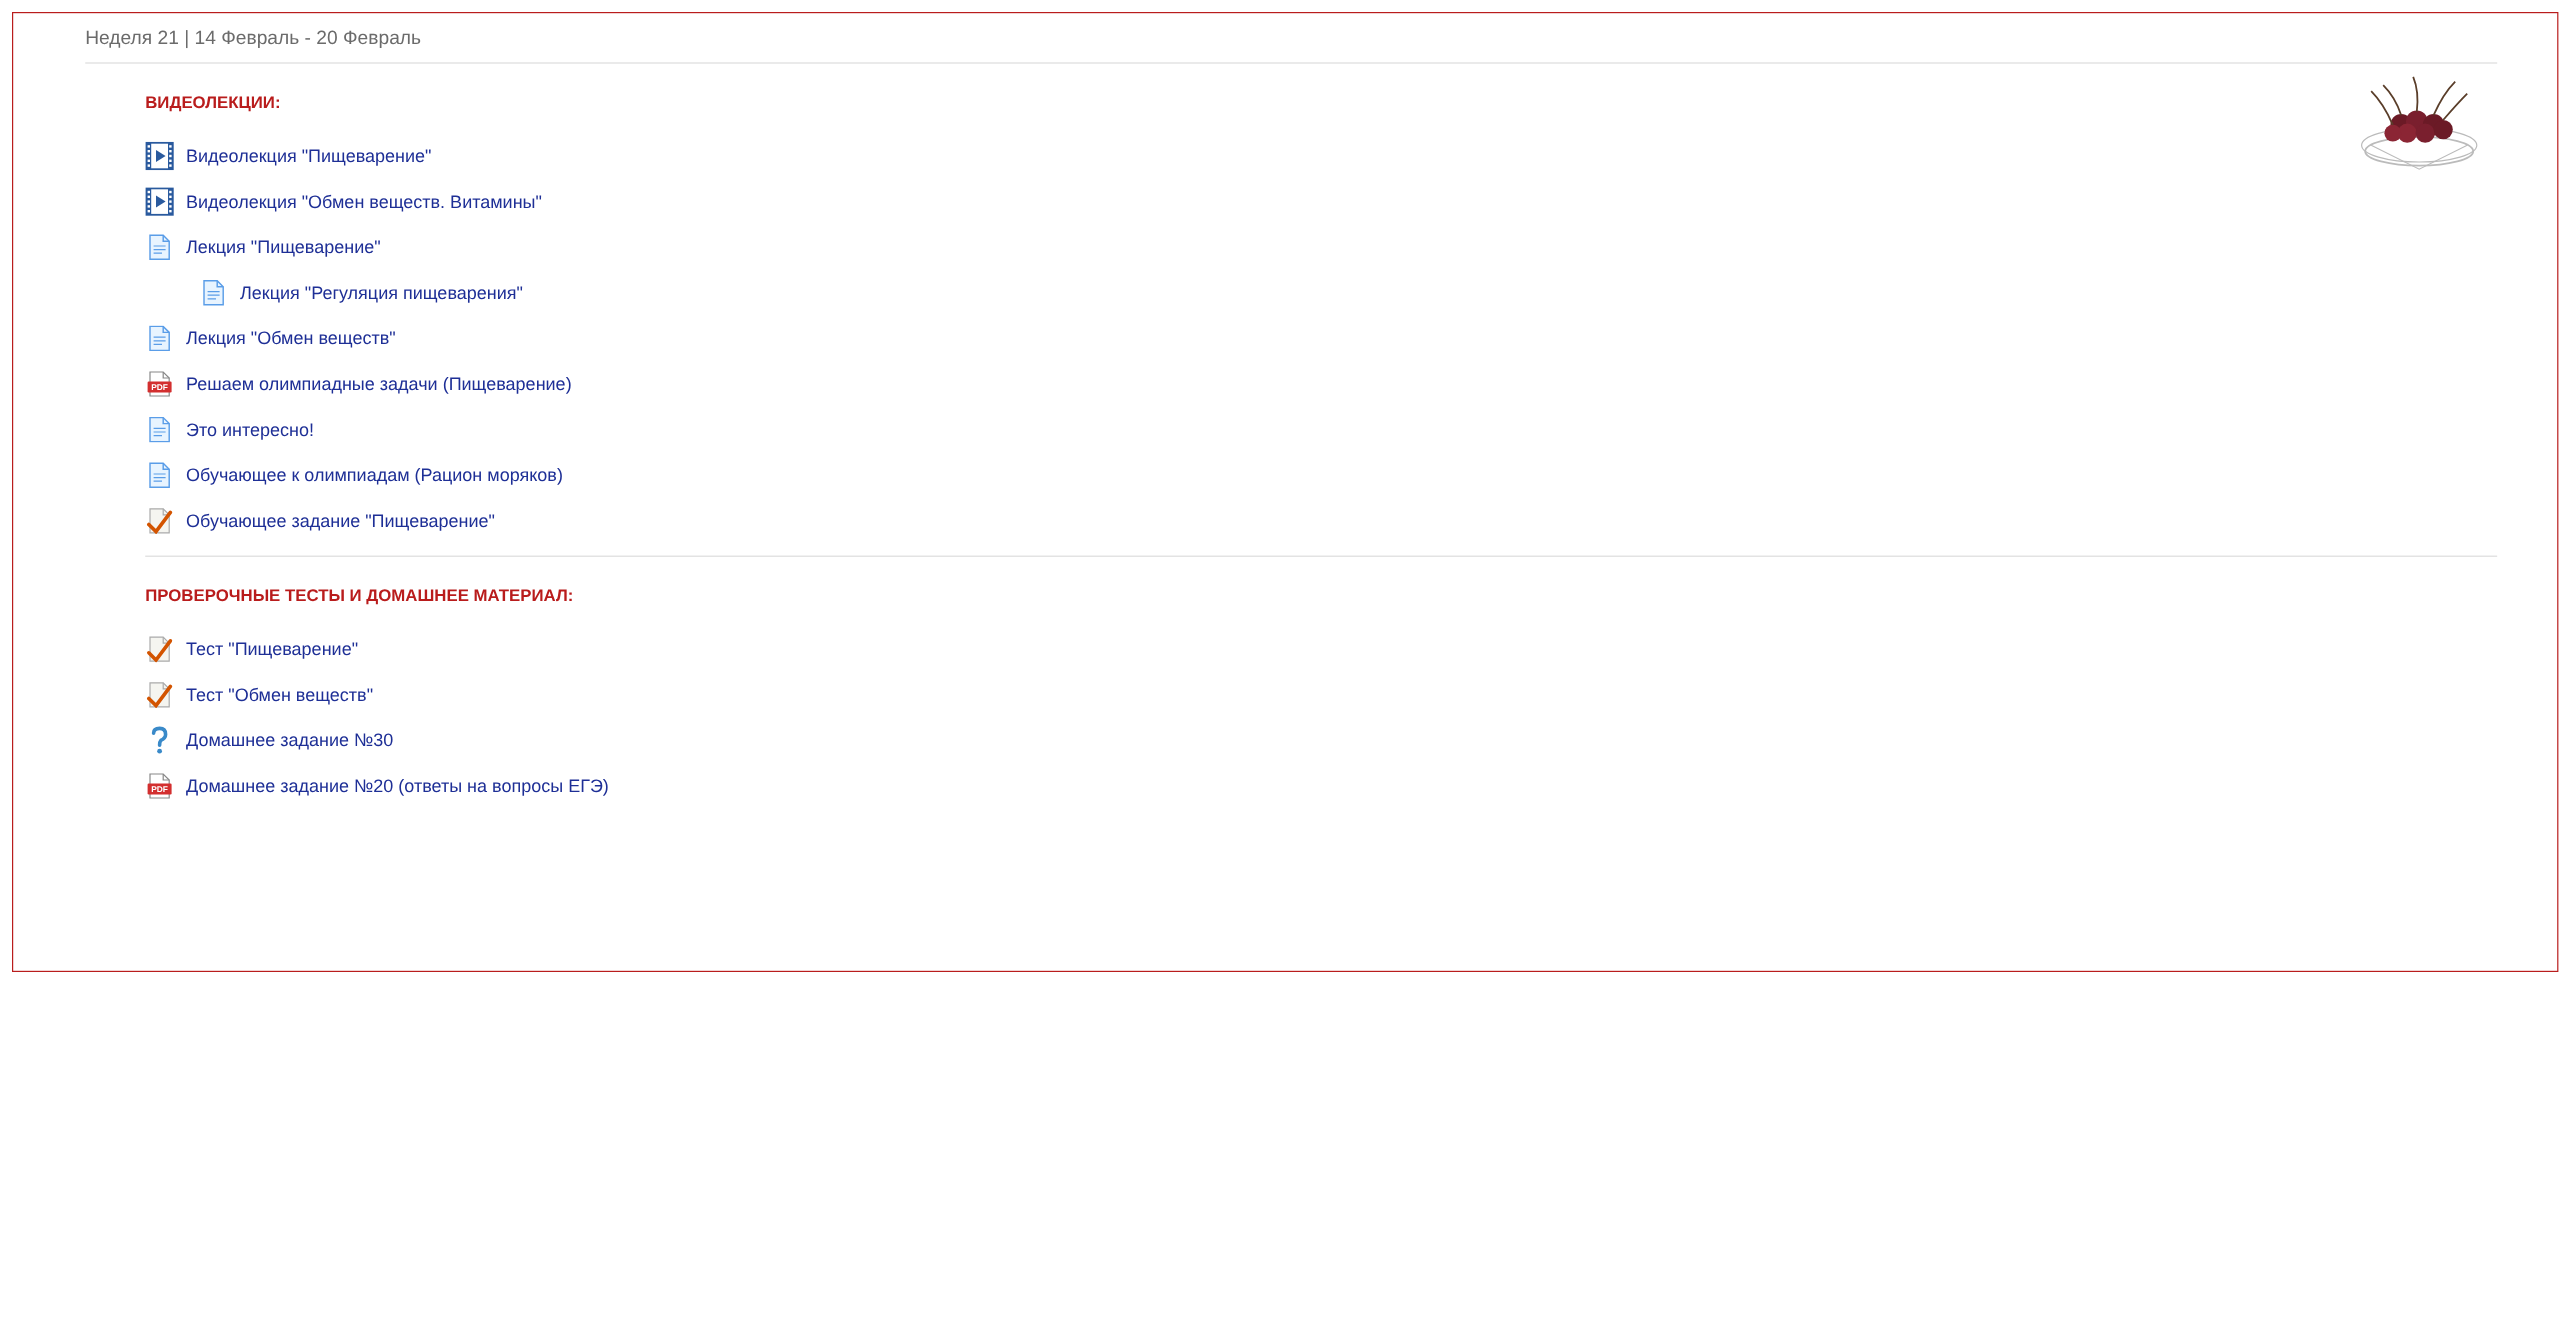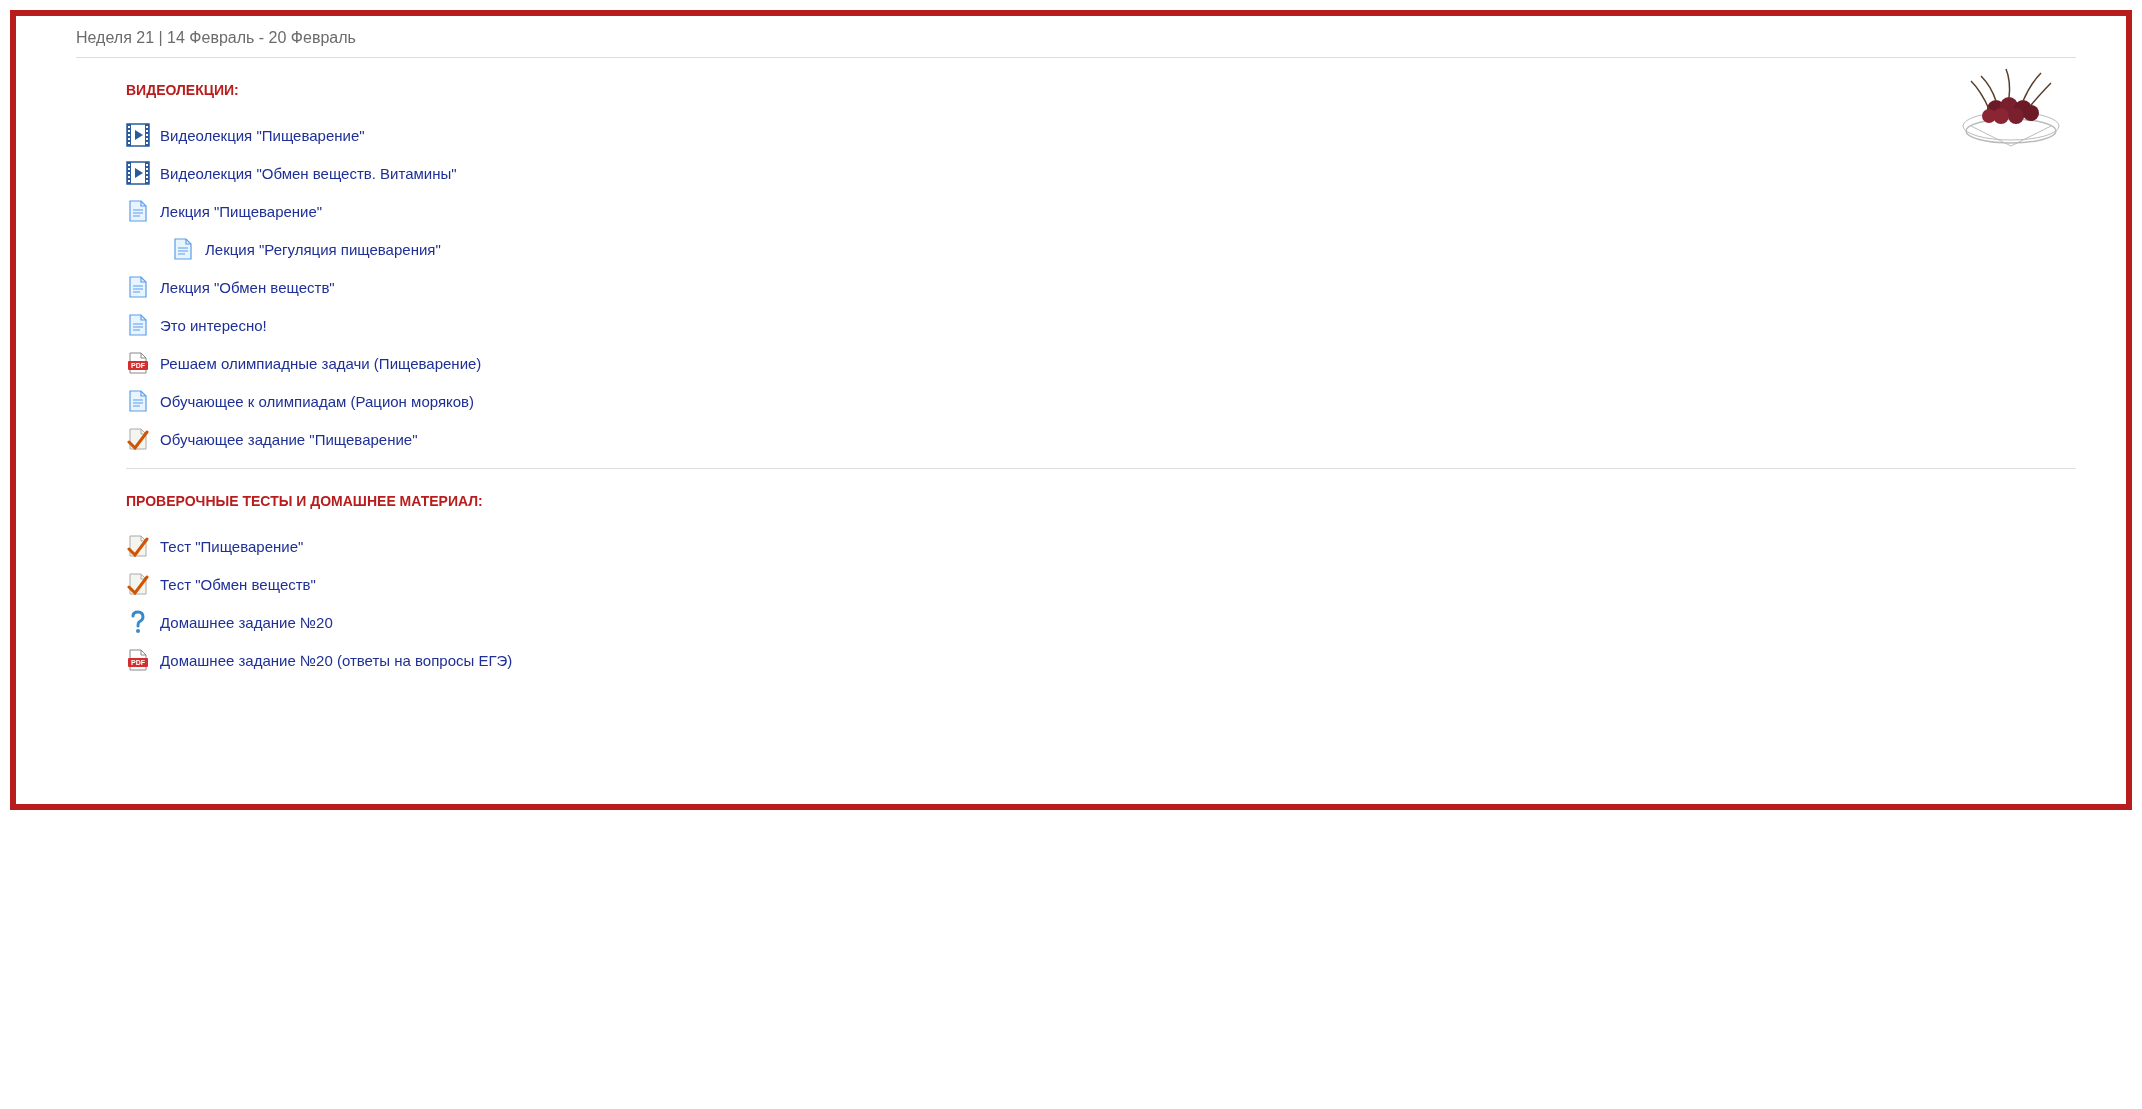--- a/index.html
+++ b/index.html
@@ -2,21 +2,21 @@
 <html><head>
   <meta charset="utf-8">
   <style>
     * { margin: 0; padding: 0; box-sizing: border-box; }
     body {
       font-family: Arial, Helvetica, sans-serif;
       background: #ffffff;
       padding: 10px;
     }
     .container {
-      border: 6px solid #b91c1c;
+      border: 1px solid #b91c1c;
       background: #fff;
       padding: 8px 5px 20px 15px;
       min-height: 800px;
       position: relative;
     }
     .week-header {
       color: #6b6b6b;
       font-size: 16px;
       padding: 5px 0 10px 45px;
     }
@@ -185,53 +185,53 @@
         <line x1="5" y1="10" x2="15" y2="10" stroke="#5a9de8" stroke-width="1"></line>
         <line x1="5" y1="13" x2="15" y2="13" stroke="#5a9de8" stroke-width="1"></line>
         <line x1="5" y1="16" x2="12" y2="16" stroke="#5a9de8" stroke-width="1"></line>
       </svg>
     </span>
     <a class="link-text">Лекция "Обмен веществ"</a>
   </div>
 
   <div class="item">
     <span class="icon-wrap">
-      <svg class="doc-svg" viewBox="0 0 20 22">
-        <path d="M 2 1 L 13 1 L 18 6 L 18 21 L 2 21 Z" fill="#e8f4ff" stroke="#5a9de8" stroke-width="1.2"></path>
-        <path d="M 13 1 L 13 6 L 18 6" fill="none" stroke="#5a9de8" stroke-width="1.2"></path>
-        <line x1="5" y1="10" x2="15" y2="10" stroke="#5a9de8" stroke-width="1"></line>
-        <line x1="5" y1="13" x2="15" y2="13" stroke="#5a9de8" stroke-width="1"></line>
-        <line x1="5" y1="16" x2="12" y2="16" stroke="#5a9de8" stroke-width="1"></line>
-      </svg>
-    </span>
-    <a class="link-text">Это интересно!</a>
-  </div>
-
-  <div class="item">
-    <span class="icon-wrap">
       <svg class="pdf-svg" viewBox="0 0 22 22">
         <path d="M 3 1 L 14 1 L 19 6 L 19 21 L 3 21 Z" fill="#fff" stroke="#888" stroke-width="1"></path>
         <path d="M 14 1 L 14 6 L 19 6" fill="none" stroke="#888" stroke-width="1"></path>
         <rect x="1" y="9" width="20" height="9" rx="1" fill="#d32f2f"></rect>
         <text x="11" y="16" font-size="7" fill="#fff" text-anchor="middle" font-family="Arial" font-weight="bold">PDF</text>
       </svg>
     </span>
     <a class="link-text">Решаем олимпиадные задачи (Пищеварение)</a>
   </div>
 
   <div class="item">
     <span class="icon-wrap">
       <svg class="doc-svg" viewBox="0 0 20 22">
         <path d="M 2 1 L 13 1 L 18 6 L 18 21 L 2 21 Z" fill="#e8f4ff" stroke="#5a9de8" stroke-width="1.2"></path>
         <path d="M 13 1 L 13 6 L 18 6" fill="none" stroke="#5a9de8" stroke-width="1.2"></path>
         <line x1="5" y1="10" x2="15" y2="10" stroke="#5a9de8" stroke-width="1"></line>
         <line x1="5" y1="13" x2="15" y2="13" stroke="#5a9de8" stroke-width="1"></line>
         <line x1="5" y1="16" x2="12" y2="16" stroke="#5a9de8" stroke-width="1"></line>
       </svg>
     </span>
+    <a class="link-text">Это интересно!</a>
+  </div>
+
+  <div class="item">
+    <span class="icon-wrap">
+      <svg class="doc-svg" viewBox="0 0 20 22">
+        <path d="M 2 1 L 13 1 L 18 6 L 18 21 L 2 21 Z" fill="#e8f4ff" stroke="#5a9de8" stroke-width="1.2"></path>
+        <path d="M 13 1 L 13 6 L 18 6" fill="none" stroke="#5a9de8" stroke-width="1.2"></path>
+        <line x1="5" y1="10" x2="15" y2="10" stroke="#5a9de8" stroke-width="1"></line>
+        <line x1="5" y1="13" x2="15" y2="13" stroke="#5a9de8" stroke-width="1"></line>
+        <line x1="5" y1="16" x2="12" y2="16" stroke="#5a9de8" stroke-width="1"></line>
+      </svg>
+    </span>
     <a class="link-text">Обучающее к олимпиадам (Рацион моряков)</a>
   </div>
 
   <div class="item">
     <span class="icon-wrap">
       <svg class="quiz-svg" viewBox="0 0 22 22">
         <path d="M 3 1 L 14 1 L 19 6 L 19 21 L 3 21 Z" fill="#f5f5f0" stroke="#aaa" stroke-width="1"></path>
         <path d="M 14 1 L 14 6 L 19 6" fill="none" stroke="#aaa" stroke-width="1"></path>
         <path d="M 2 14 L 8 20 L 20 4" fill="none" stroke="#d35400" stroke-width="3" stroke-linecap="round"></path>
       </svg>
@@ -265,21 +265,21 @@
     <a class="link-text">Тест "Обмен веществ"</a>
   </div>
 
   <div class="item">
     <span class="icon-wrap">
       <svg class="question-svg" viewBox="0 0 18 24">
         <path d="M 4 6 Q 4 2 9 2 Q 14 2 14 7 Q 14 10 10 12 Q 9 13 9 16" fill="none" stroke="#3a8ac9" stroke-width="3" stroke-linecap="round"></path>
         <circle cx="9" cy="21" r="2" fill="#3a8ac9"></circle>
       </svg>
     </span>
-    <a class="link-text">Домашнее задание №20</a>
+    <a class="link-text">Домашнее задание №30</a>
   </div>
 
   <div class="item">
     <span class="icon-wrap">
       <svg class="pdf-svg" viewBox="0 0 22 22">
         <path d="M 3 1 L 14 1 L 19 6 L 19 21 L 3 21 Z" fill="#fff" stroke="#888" stroke-width="1"></path>
         <path d="M 14 1 L 14 6 L 19 6" fill="none" stroke="#888" stroke-width="1"></path>
         <rect x="1" y="9" width="20" height="9" rx="1" fill="#d32f2f"></rect>
         <text x="11" y="16" font-size="7" fill="#fff" text-anchor="middle" font-family="Arial" font-weight="bold">PDF</text>
       </svg>

